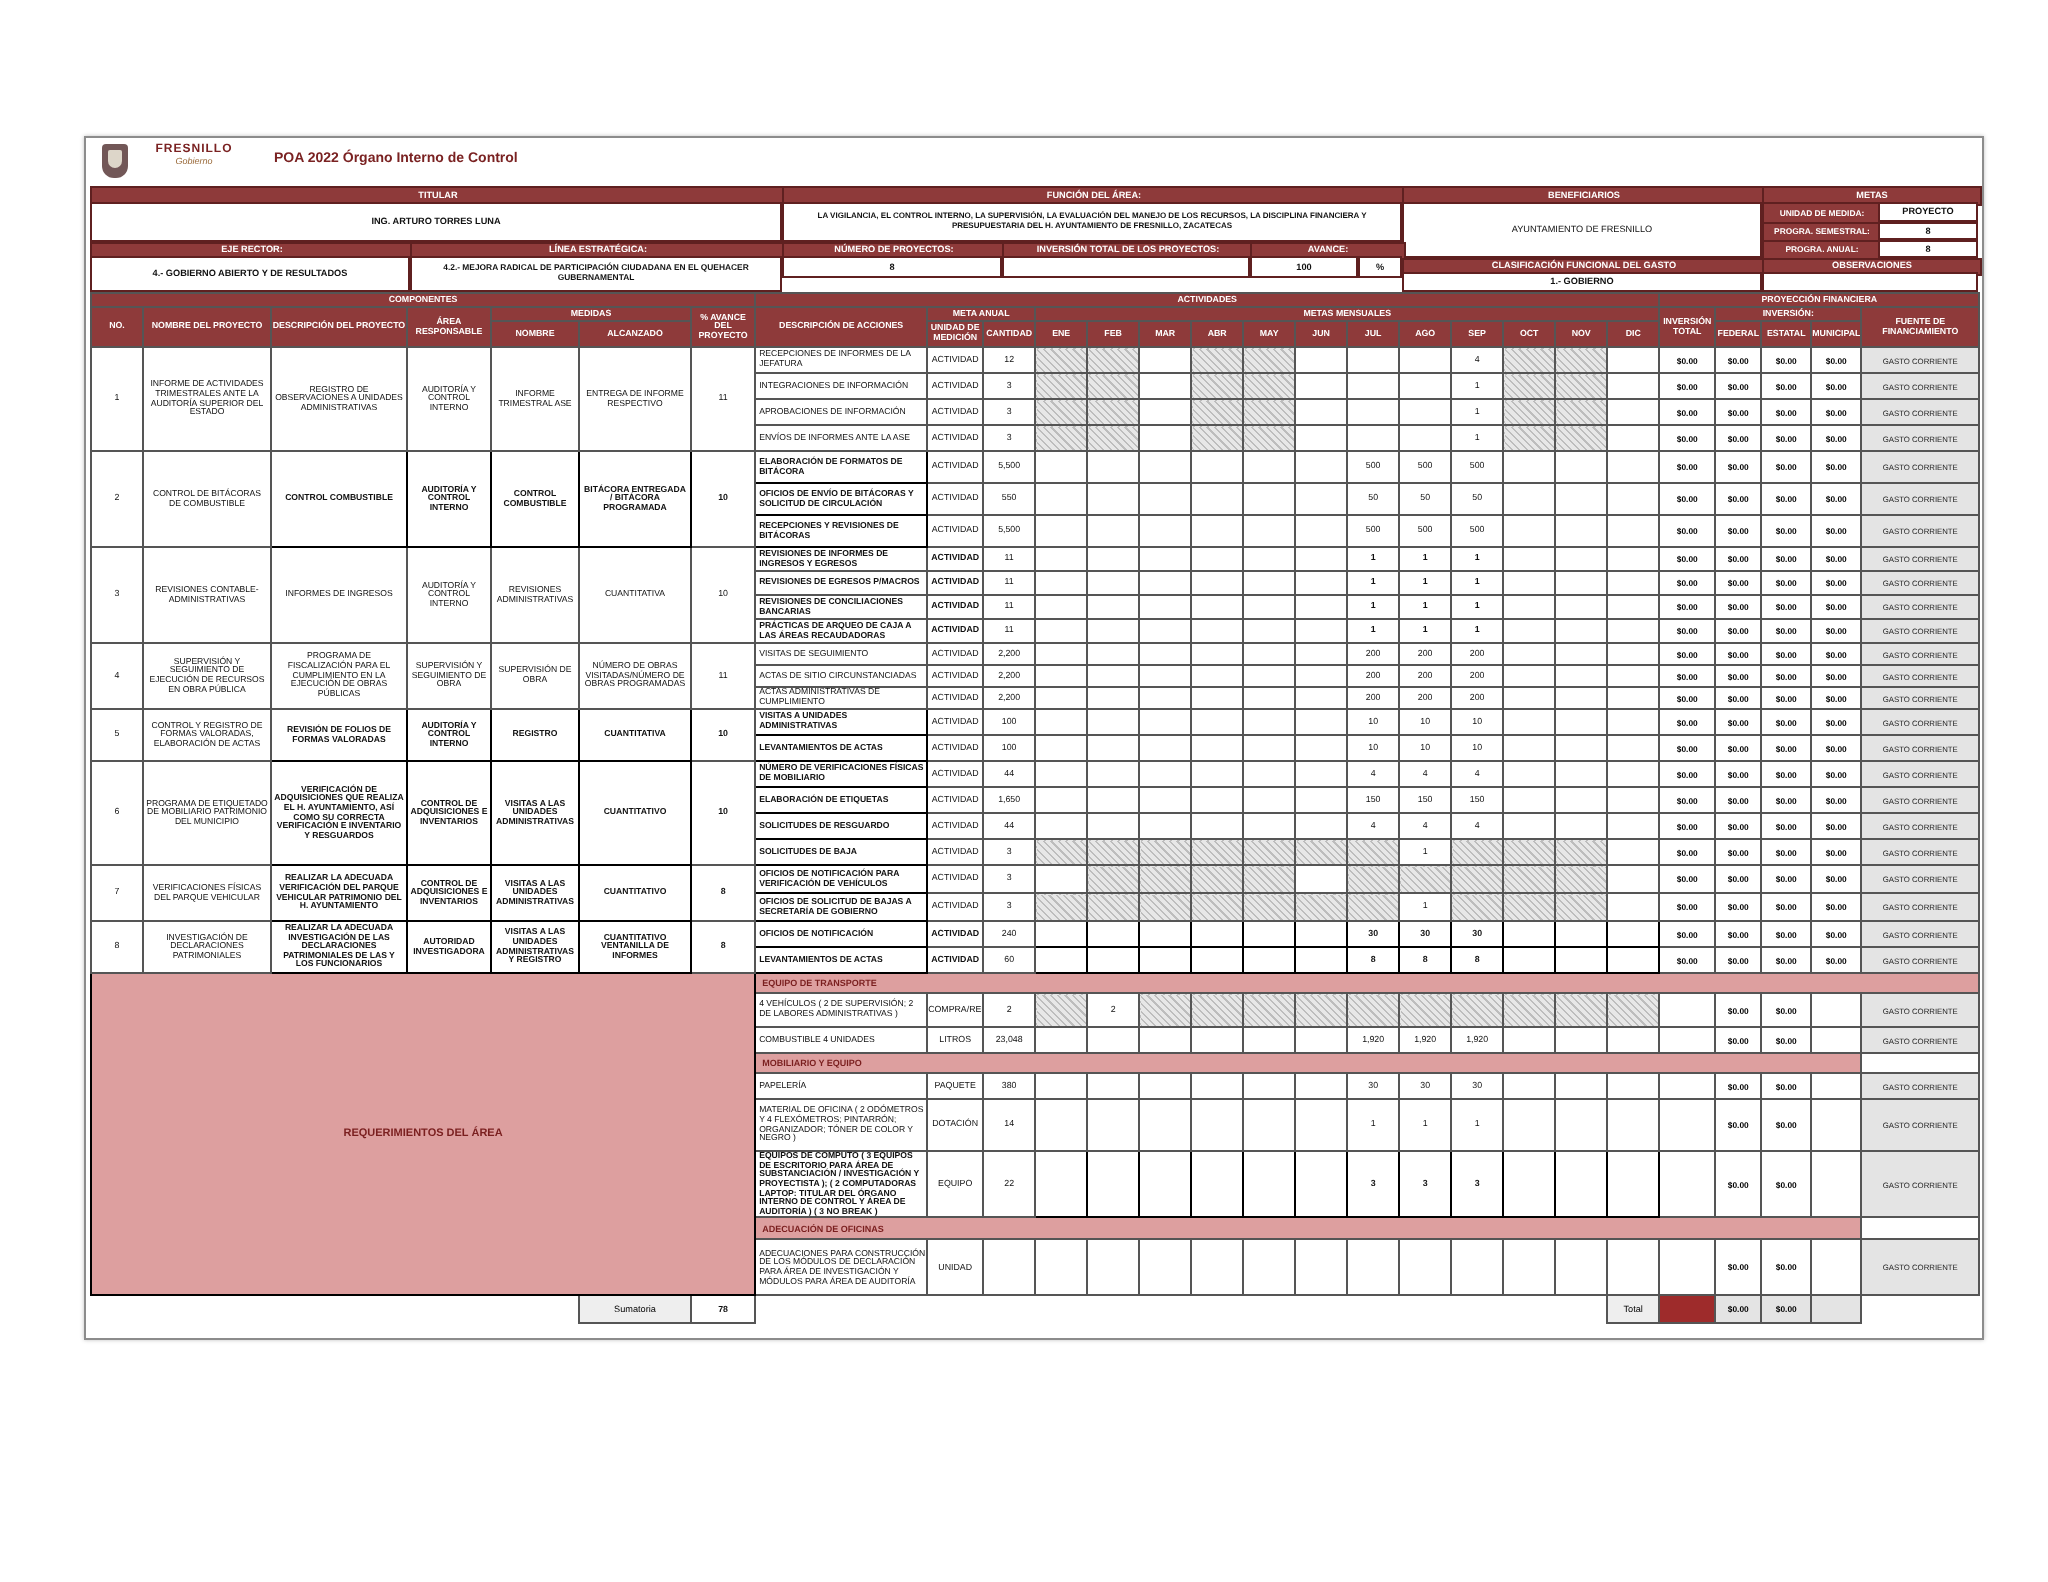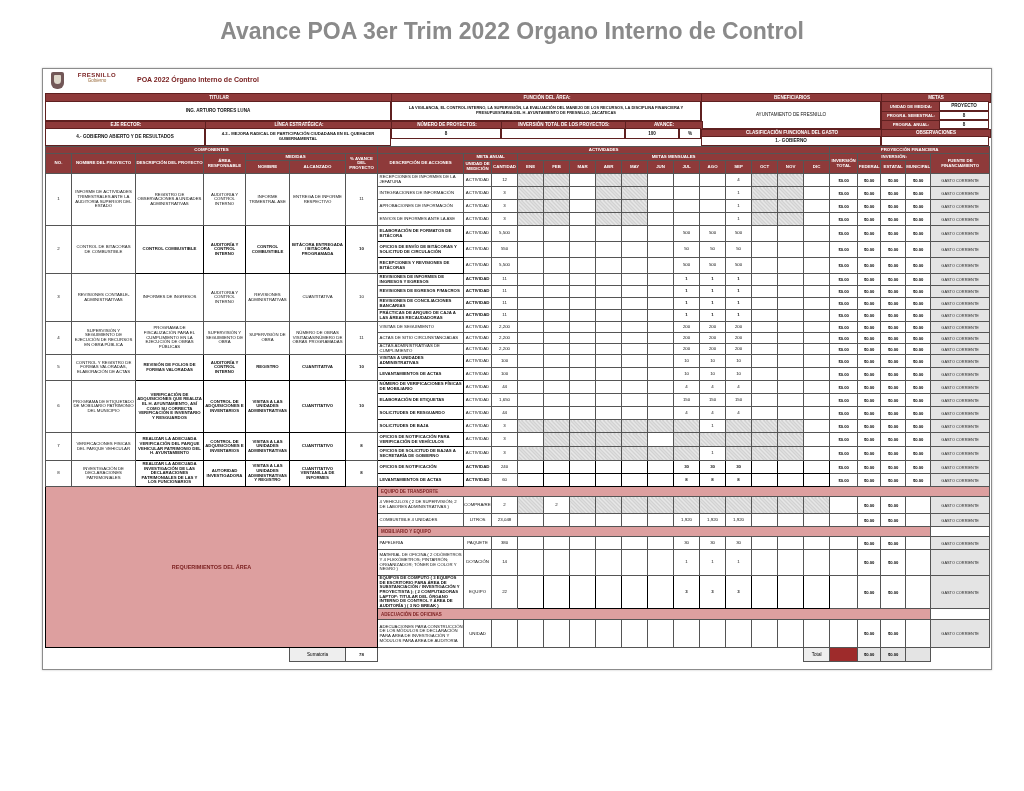--- a/index.html
+++ b/index.html
@@ -45,21 +45,20 @@
   .pinkblock{background:#dd9f9f;color:#7a1f1f;font-weight:bold;font-size:5.5px;text-align:center;border:1.4px solid #000;}
   .noborder{border:none;}
   .gray{background:#e4e4e4;}
   .darkred{background:#9e2b2b;}
   .sum-label{background:#eee;font-size:4.6px;text-align:center;}
 </style>
 </head>
 <body>
 
 <div id="page">
-  <div id="main-title">Avance POA 3er Trim 2022 Organo Interno de Control</div>
 
   <div id="sheet">
     <div class="inner">
 
       <div id="logo-row">
         <div id="crest-logo"></div>
         <div id="fresnillo-logo">
           <div class="bld">FRESNILLO</div>
           <div class="scr">Gobierno</div>
         </div>

